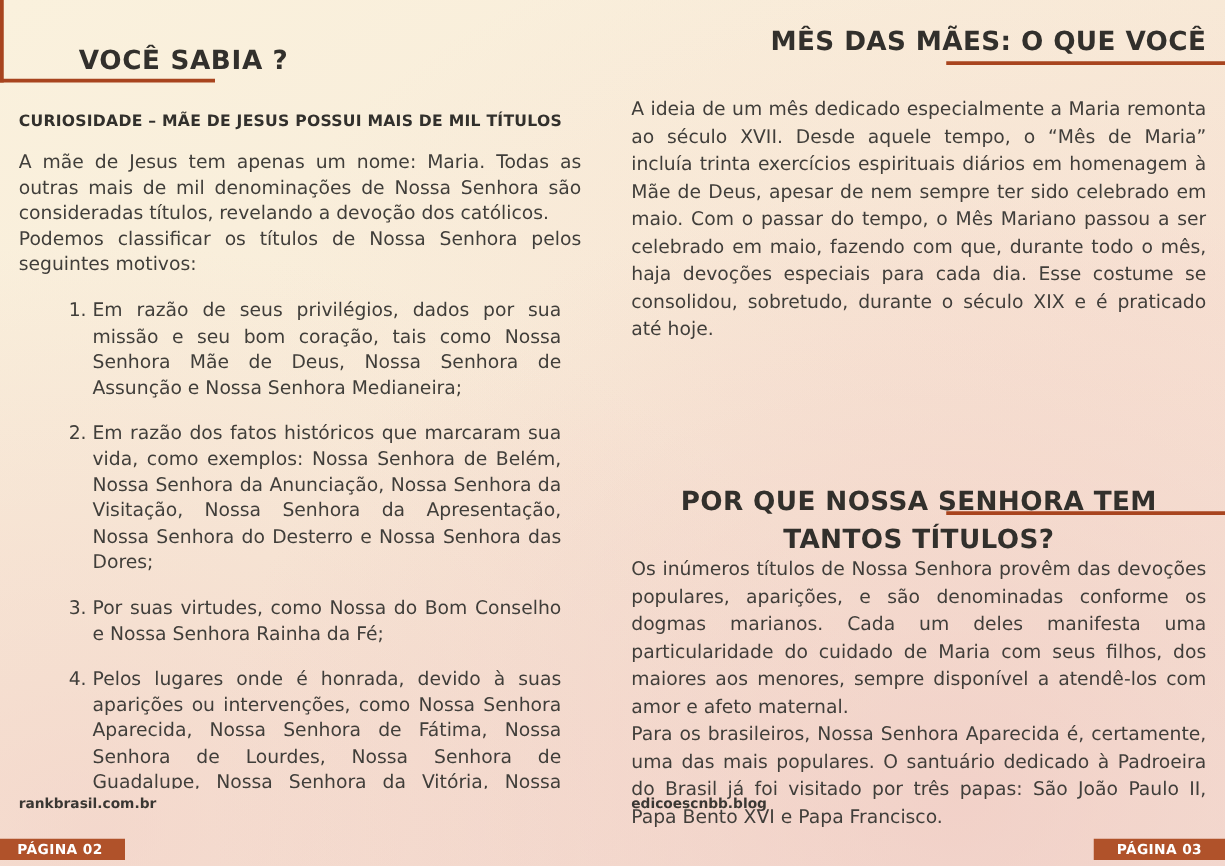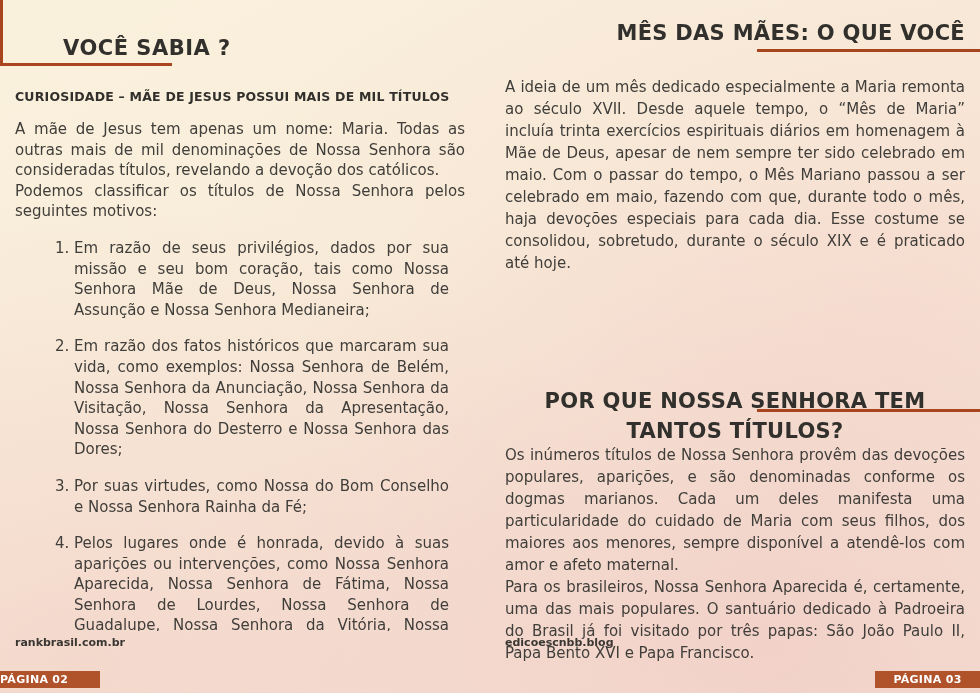--- a/index.html
+++ b/index.html
@@ -43,21 +43,21 @@
   .credit{
     position:absolute;font-size:11px;font-weight:bold;color:#3a3733;white-space:nowrap;
   }
   .credit-left{left:15px;top:636px;width:450px;}
   .credit-right{left:505px;top:636px;width:460px;}
 
   .badge{
     position:absolute;top:671px;height:17px;line-height:17px;background:var(--badge);
     color:#ffffff;font-size:11px;font-weight:bold;letter-spacing:0.3px;box-sizing:border-box;white-space:nowrap;
   }
-  .badge-left{left:0;width:100px;text-align:left;padding-right:4px;}
+  .badge-left{left:0;width:100px;text-align:center;padding-right:4px;}
   .badge-right{right:0;width:105px;text-align:center;}
 
   .title-right{
     position:absolute;left:505px;top:18px;width:460px;margin:0;text-align:right;
     font-size:21px;font-weight:bold;line-height:31px;color:var(--heading);letter-spacing:0.3px;
   }
   #body-right-1{left:505px;top:76px;width:460px;height:310px;font-size:15px;line-height:22px;}
   .heading2-right{
     position:absolute;left:505px;top:386px;width:460px;margin:0;text-align:center;
     font-size:21px;font-weight:bold;line-height:30px;color:var(--heading);letter-spacing:0.3px;z-index:2;

